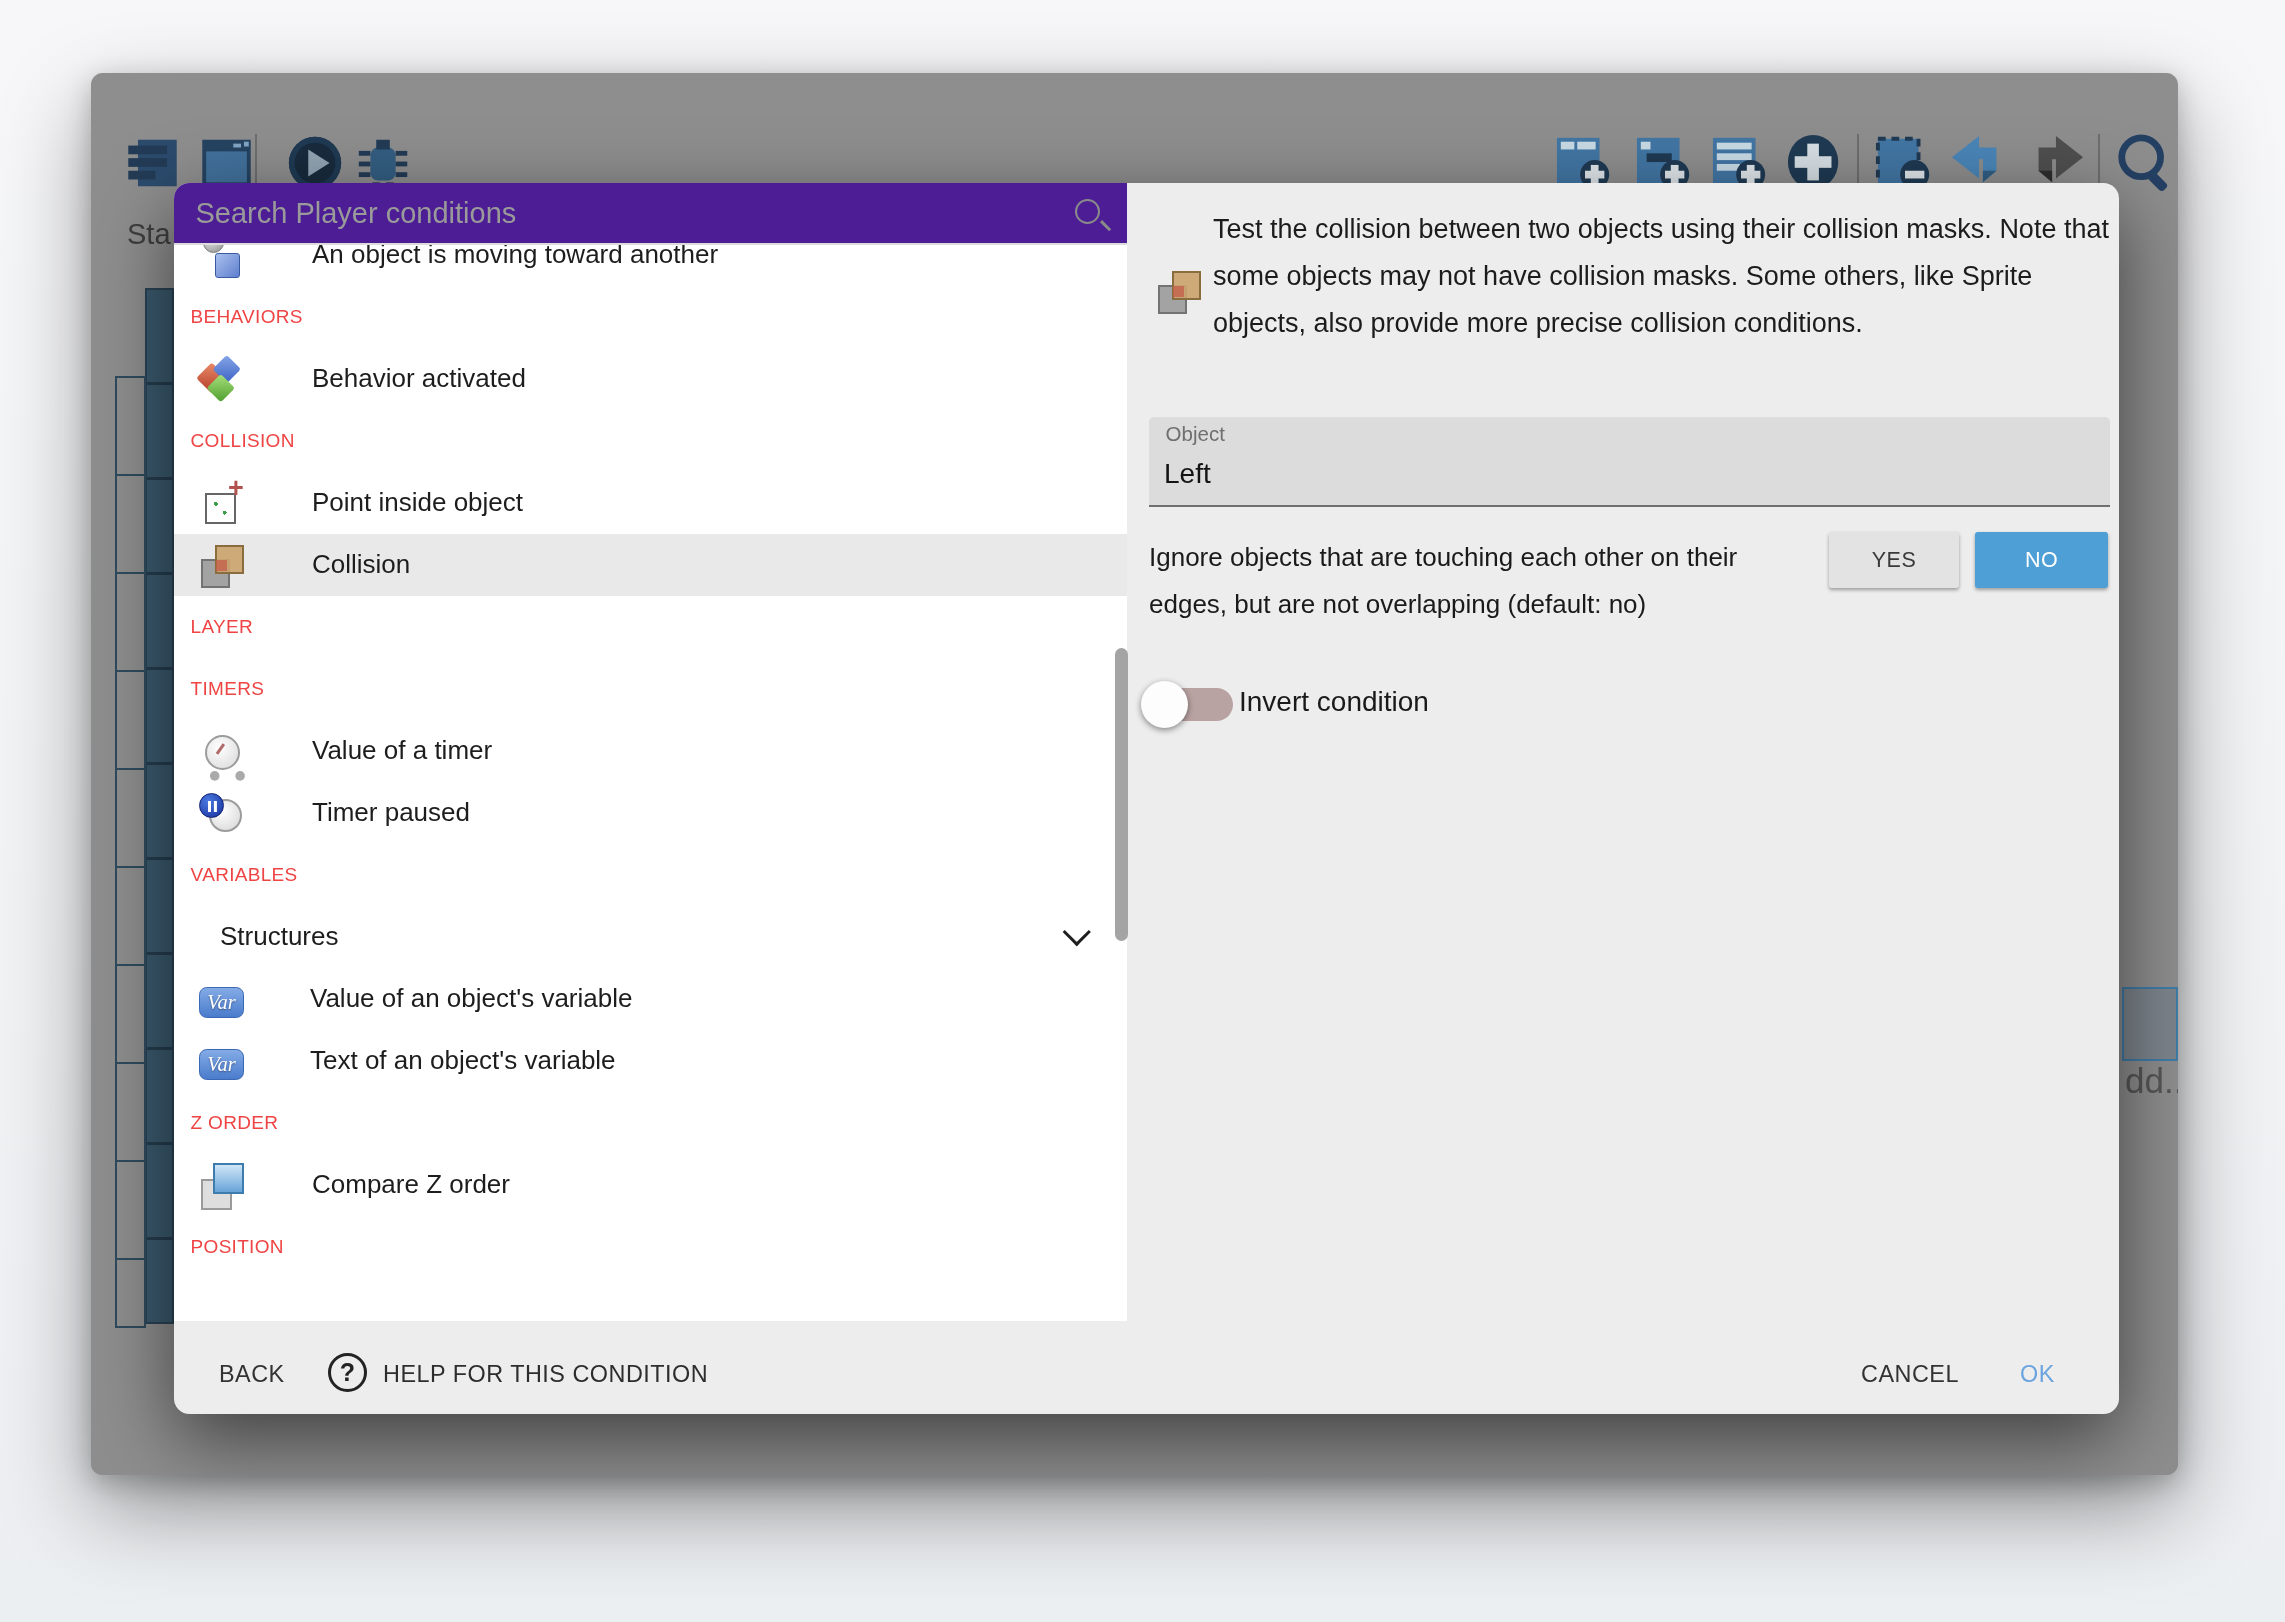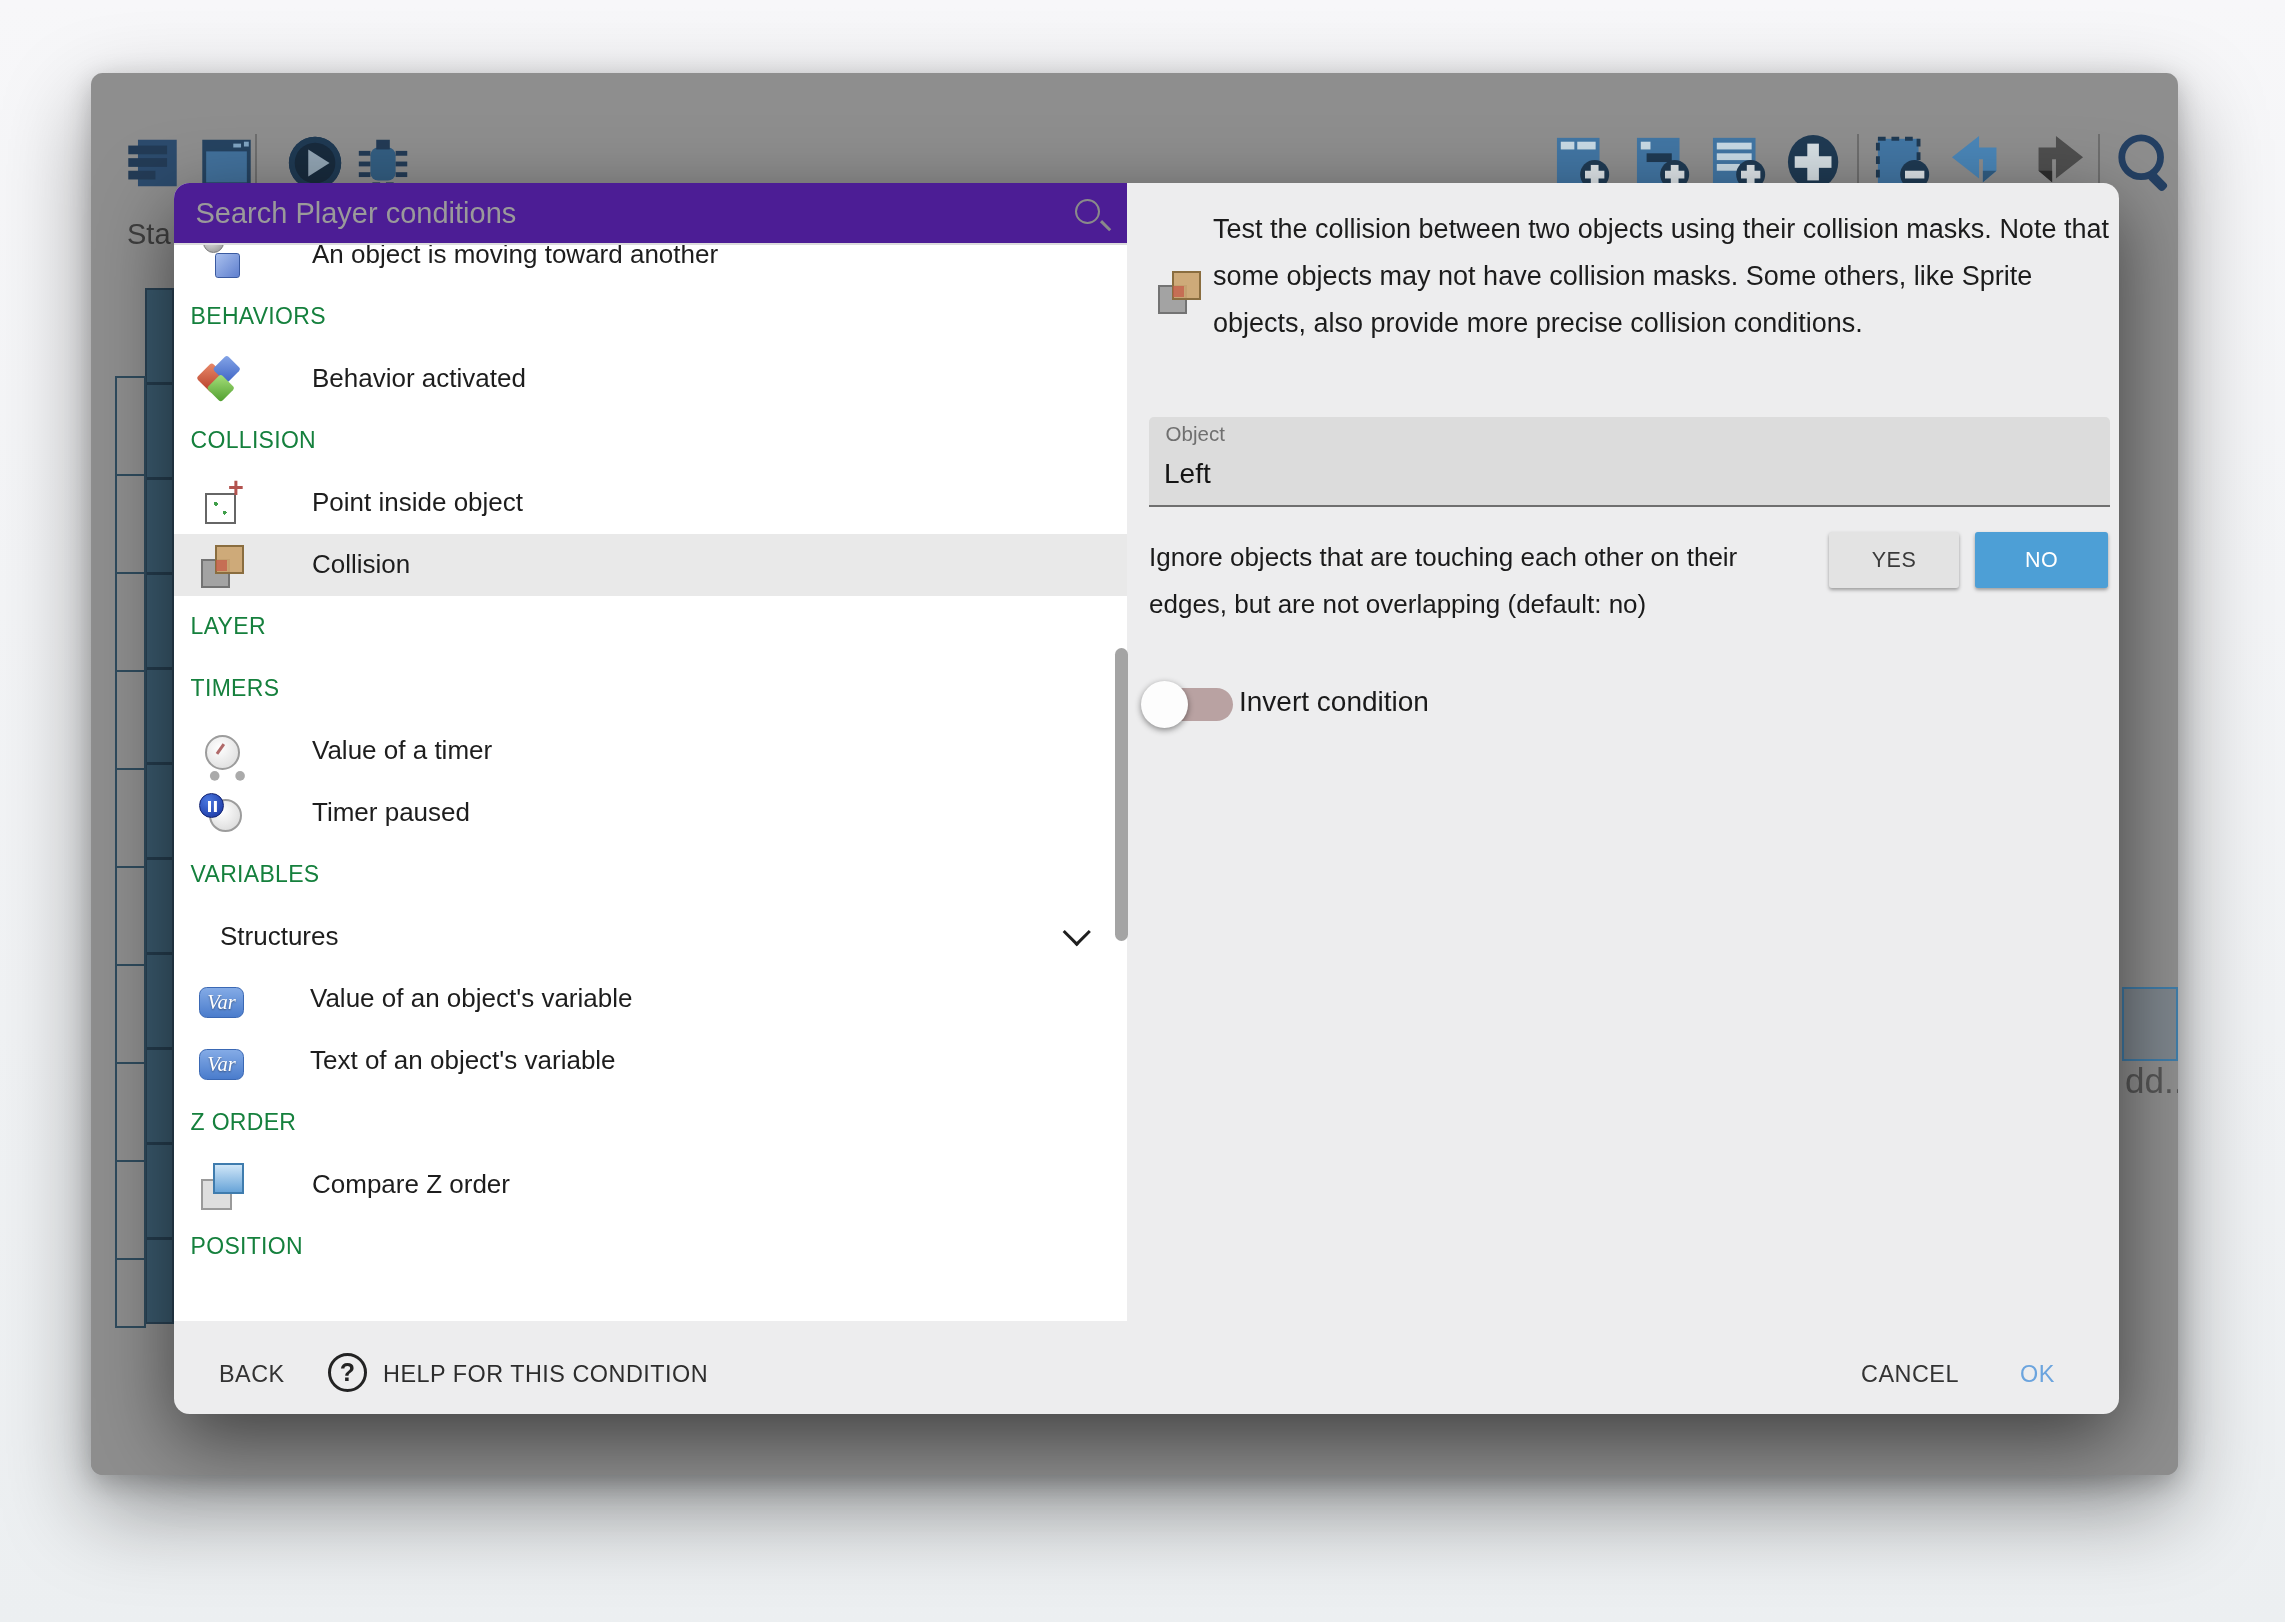--- a/index.html
+++ b/index.html
@@ -39,21 +39,21 @@
   .searchbar { position:absolute; left:0; top:0; width:953px; height:62px; background:#4c1d95; border-bottom:2px solid #dcdcdc; }
   .search-ph { position:absolute; left:21.5px; top:0; height:60px; line-height:60px; font-size:29px; color:#9a9a9a; }
   .search-icon { position:absolute; right:27px; top:15.6px; width:25px; height:25px; border:2.9px solid #8a8a8a; border-radius:50%; }
   .search-icon::after { content:""; position:absolute; left:21.5px; top:23.4px; width:12.7px; height:3.4px; background:#8a8a8a; transform:rotate(45deg); }
 
   .listpane { position:absolute; left:0; top:62px; width:953px; height:1076px; background:#fff; overflow:hidden; }
   .rows { margin-top:-21.5px; }
   .row { display:flex; align-items:center; height:62px; }
   .row.item { cursor:pointer; }
   .row.selected { background:#e9e9e9; }
-  .row.header .lbl { font-size:23px; color:#15803d; letter-spacing:0.3px; }
+  .row.header .lbl { font-size:19px; color:#ef4444; letter-spacing:0.3px; }
   .row.header { padding-left:16.6px; }
   .row.item .lbl, .row.group .lbl { font-size:26px; color:#1d1d1d; }
   .row.group { padding-left:46px;gap:33px; }
   .licon { position:relative; width:47px; height:47px; margin-left:25px; flex:none; }
   .licon + .lbl { margin-left:66px; }
   .chevron { width:19.5px; height:19.5px; border-right:3.9px solid #1f1f1f; border-bottom:3.9px solid #1f1f1f;
              transform:rotate(45deg); margin-left:auto; margin-right:41px; margin-top:-9.8px; }
 
   
   .object-moving-toward-icon::before { content:""; position:absolute; left:3.9px; top:0; width:19.5px; height:19.5px; border-radius:50%;

